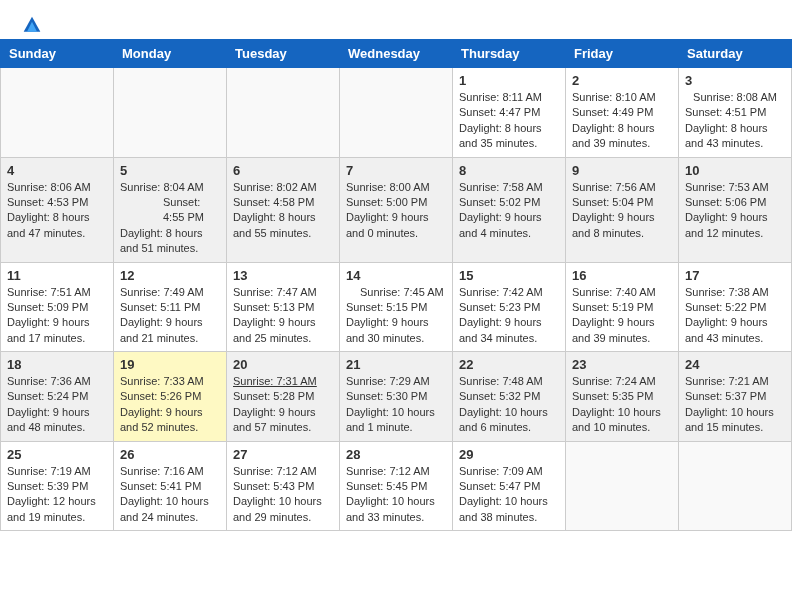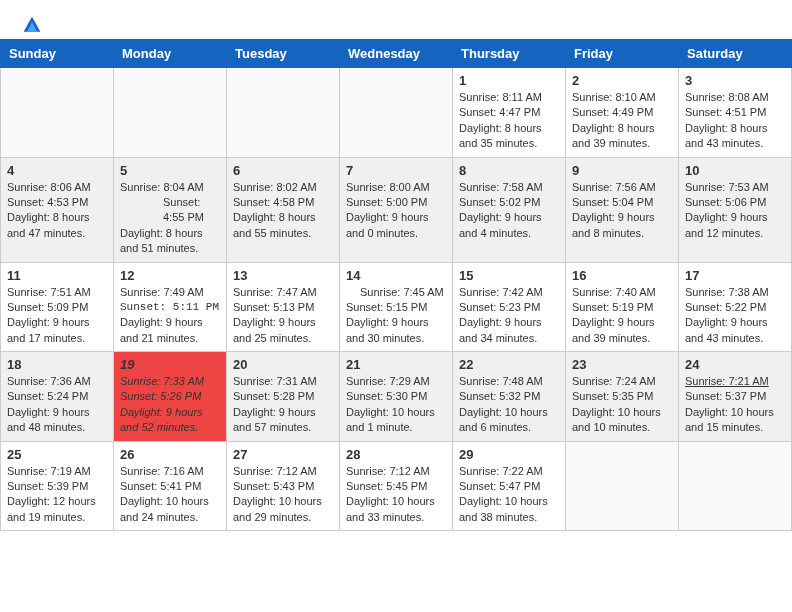--- a/index.html
+++ b/index.html
@@ -63,21 +63,21 @@
           <div style="line-height: 1.4;">Daylight: 8 hours and 35 minutes.</div>
         </td>
         <td>
           <span class="day-num">2</span>
           <div style="line-height: 1.4;">Sunrise: 8:10 AM</div>
           <div style="line-height: 1.4;">Sunset: 4:49 PM</div>
           <div style="line-height: 1.4;">Daylight: 8 hours and 39 minutes.</div>
         </td>
         <td>
           <span class="day-num">3</span>
-          <div style="line-height: 1.4;">Sunrise: 8:08 AM</div>
+          <div style="line-height: 1.4; text-align: center;">Sunrise: 8:08 AM</div>
           <div style="line-height: 1.4;">Sunset: 4:51 PM</div>
           <div style="line-height: 1.4;">Daylight: 8 hours and 43 minutes.</div>
         </td>
       </tr>
       <tr>
         <td style="background: rgb(240, 240, 240);">
           <span class="day-num">4</span>
           <div style="line-height: 1.4;">Sunrise: 8:06 AM</div>
           <div style="line-height: 1.4;">Sunset: 4:53 PM</div>
           <div style="line-height: 1.4;">Daylight: 8 hours and 47 minutes.</div>
@@ -122,21 +122,21 @@
       <tr>
         <td>
           <span class="day-num">11</span>
           <div style="line-height: 1.4;">Sunrise: 7:51 AM</div>
           <div style="line-height: 1.4;">Sunset: 5:09 PM</div>
           <div style="line-height: 1.4;">Daylight: 9 hours and 17 minutes.</div>
         </td>
         <td>
           <span class="day-num">12</span>
           <div style="line-height: 1.4;">Sunrise: 7:49 AM</div>
-          <div style="line-height: 1.4; font-family: Liberation Mono, monospace;">Sunset: 5:11 PM</div>
+          <div style="line-height: 1.4;">Sunset: 5:11 PM</div>
           <div style="line-height: 1.4;">Daylight: 9 hours and 21 minutes.</div>
         </td>
         <td>
           <span class="day-num">13</span>
           <div style="line-height: 1.4;">Sunrise: 7:47 AM</div>
           <div style="line-height: 1.4;">Sunset: 5:13 PM</div>
           <div style="line-height: 1.4;">Daylight: 9 hours and 25 minutes.</div>
         </td>
         <td>
           <span class="day-num">14</span>
@@ -163,29 +163,29 @@
           <div style="line-height: 1.4;">Daylight: 9 hours and 43 minutes.</div>
         </td>
       </tr>
       <tr>
         <td style="background: rgb(240, 240, 240);">
           <span class="day-num">18</span>
           <div style="line-height: 1.4;">Sunrise: 7:36 AM</div>
           <div style="line-height: 1.4;">Sunset: 5:24 PM</div>
           <div style="line-height: 1.4;">Daylight: 9 hours and 48 minutes.</div>
         </td>
-        <td style="background: #ef4444; font-style: italic;">
+        <td style="background: #fef9c3;">
           <span class="day-num">19</span>
           <div style="line-height: 1.4;">Sunrise: 7:33 AM</div>
           <div style="line-height: 1.4;">Sunset: 5:26 PM</div>
           <div style="line-height: 1.4;">Daylight: 9 hours and 52 minutes.</div>
         </td>
         <td style="background: rgb(240, 240, 240);">
           <span class="day-num">20</span>
-          <div style="line-height: 1.4;">Sunrise: 7:31 AM</div>
+          <div style="line-height: 1.4; text-decoration: underline;">Sunrise: 7:31 AM</div>
           <div style="line-height: 1.4;">Sunset: 5:28 PM</div>
           <div style="line-height: 1.4;">Daylight: 9 hours and 57 minutes.</div>
         </td>
         <td style="background: rgb(240, 240, 240);">
           <span class="day-num">21</span>
           <div style="line-height: 1.4;">Sunrise: 7:29 AM</div>
           <div style="line-height: 1.4;">Sunset: 5:30 PM</div>
           <div style="line-height: 1.4;">Daylight: 10 hours and 1 minute.</div>
         </td>
         <td style="background: rgb(240, 240, 240);">
@@ -195,21 +195,21 @@
           <div style="line-height: 1.4;">Daylight: 10 hours and 6 minutes.</div>
         </td>
         <td style="background: rgb(240, 240, 240);">
           <span class="day-num">23</span>
           <div style="line-height: 1.4;">Sunrise: 7:24 AM</div>
           <div style="line-height: 1.4;">Sunset: 5:35 PM</div>
           <div style="line-height: 1.4;">Daylight: 10 hours and 10 minutes.</div>
         </td>
         <td style="background: rgb(240, 240, 240);">
           <span class="day-num">24</span>
-          <div style="line-height: 1.4; text-decoration: underline;">Sunrise: 7:21 AM</div>
+          <div style="line-height: 1.4;">Sunrise: 7:21 AM</div>
           <div style="line-height: 1.4;">Sunset: 5:37 PM</div>
           <div style="line-height: 1.4;">Daylight: 10 hours and 15 minutes.</div>
         </td>
       </tr>
       <tr>
         <td>
           <span class="day-num">25</span>
           <div style="line-height: 1.4;">Sunrise: 7:19 AM</div>
           <div style="line-height: 1.4;">Sunset: 5:39 PM</div>
           <div style="line-height: 1.4;">Daylight: 12 hours and 19 minutes.</div>
@@ -227,21 +227,21 @@
           <div style="line-height: 1.4;">Daylight: 10 hours and 29 minutes.</div>
         </td>
         <td>
           <span class="day-num">28</span>
           <div style="line-height: 1.4;">Sunrise: 7:12 AM</div>
           <div style="line-height: 1.4;">Sunset: 5:45 PM</div>
           <div style="line-height: 1.4;">Daylight: 10 hours and 33 minutes.</div>
         </td>
         <td>
           <span class="day-num">29</span>
-          <div style="line-height: 1.4;">Sunrise: 7:22 AM</div>
+          <div style="line-height: 1.4;">Sunrise: 7:09 AM</div>
           <div style="line-height: 1.4;">Sunset: 5:47 PM</div>
           <div style="line-height: 1.4;">Daylight: 10 hours and 38 minutes.</div>
         </td>
         <td style="background: rgb(249, 249, 249);"></td>
         <td style="background: rgb(249, 249, 249);"></td>
       </tr>
     </tbody>
 </table>
 
 </body></html>

